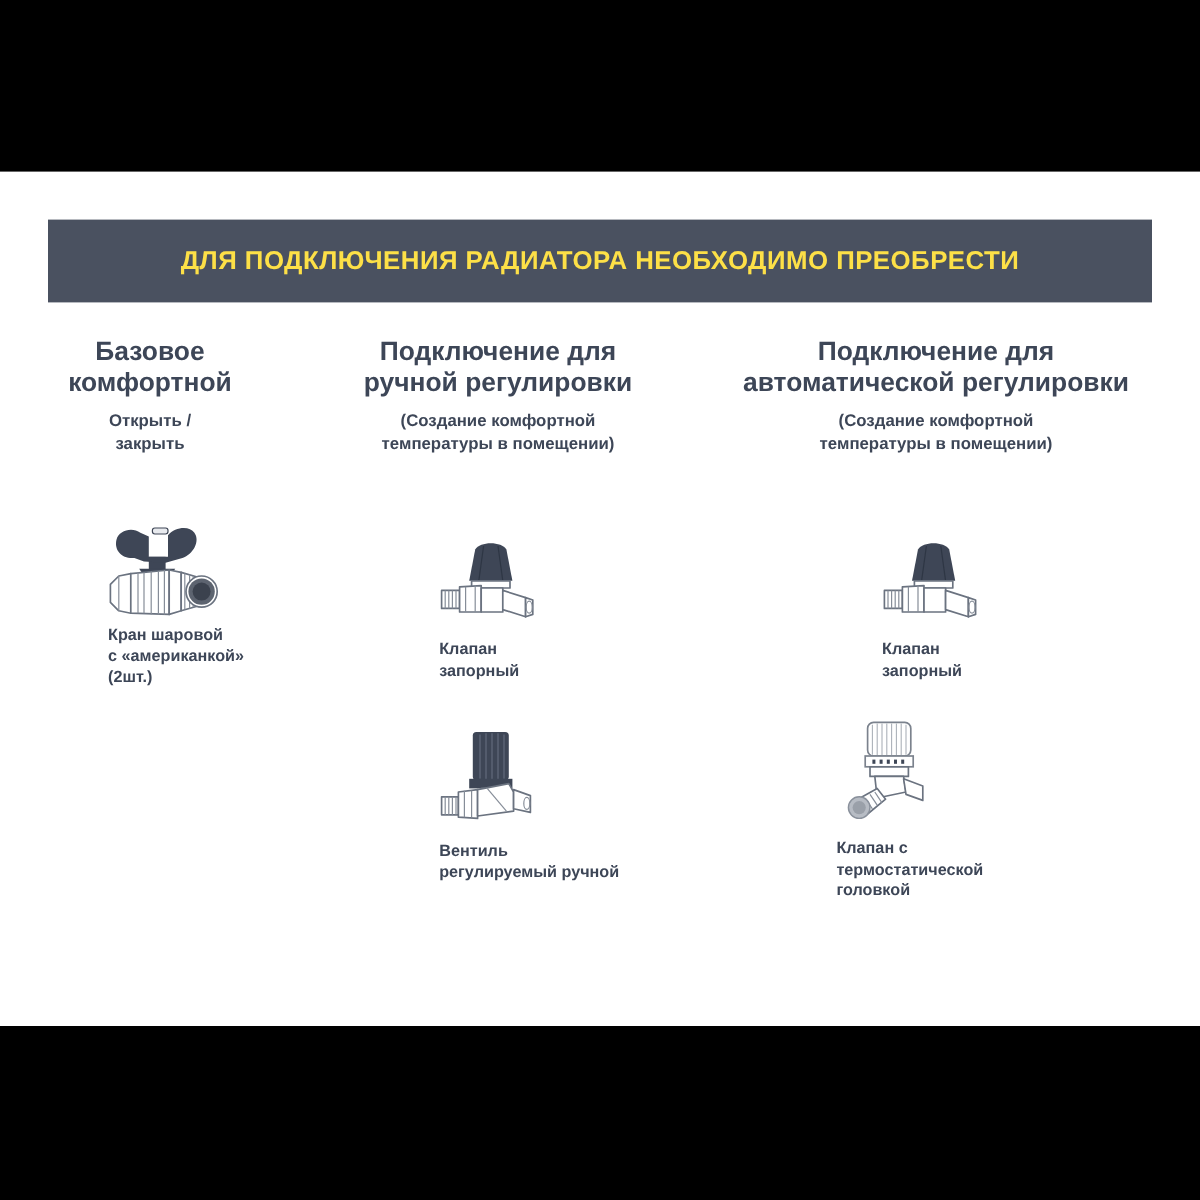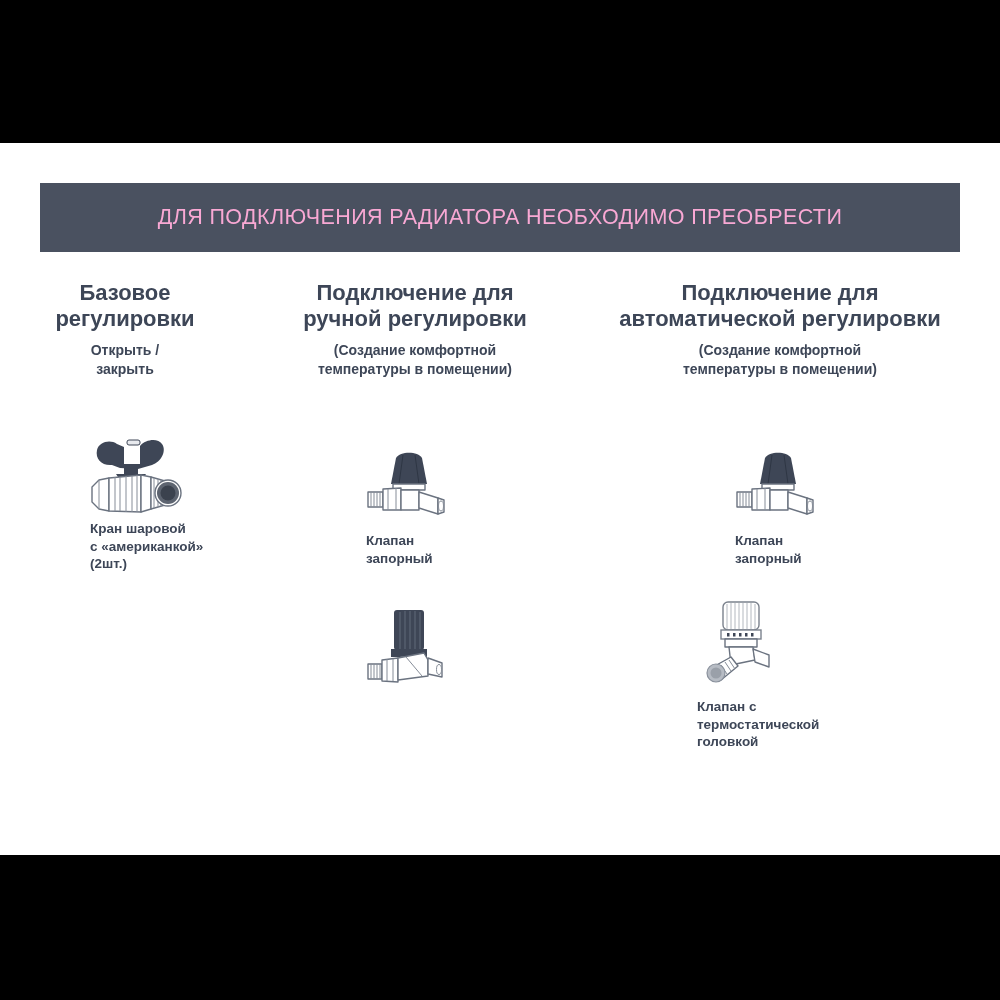--- a/index.html
+++ b/index.html
@@ -8,21 +8,21 @@
     font-family:"Liberation Sans","DejaVu Sans",sans-serif;overflow:hidden;
   }
   .content{
     position:absolute;left:0;top:143px;width:1000px;height:712px;background:#ffffff;
   }
   .banner{
     position:absolute;left:40px;top:40px;width:920px;height:69px;background:#4a5160;
     display:flex;align-items:center;justify-content:center;
   }
   .banner-title{
-    color:#f9a8d4;font-weight:normal;font-size:21.5px;letter-spacing:.4px;text-align:center;
+    color:#fde047;font-weight:bold;font-size:21.5px;letter-spacing:.4px;text-align:center;
   }
   .col-head{position:absolute;text-align:center;color:#3d4657;}
   .col-title{font-weight:bold;font-size:22px;line-height:1.18;white-space:pre-line;}
   .col-sub{font-weight:bold;font-size:14px;line-height:1.35;margin-top:9px;white-space:pre-line;}
   .c1{left:15px;top:137px;width:220px;}
   .c2{left:270px;top:137px;width:290px;}
   .c3{left:588px;top:137px;width:384px;}
   .item{position:absolute;}
   .item .label{
     font-weight:bold;font-size:13.5px;line-height:1.3;color:#3d4657;white-space:pre-line;
@@ -39,21 +39,21 @@
 <body>
 
 <div class="content">
 
   <div class="banner">
     <div class="banner-title">ДЛЯ ПОДКЛЮЧЕНИЯ РАДИАТОРА НЕОБХОДИМО ПРЕОБРЕСТИ</div>
   </div>
 
   <div class="col-head c1">
     <div class="col-title">Базовое
-регулировки</div>
+комфортной</div>
     <div class="col-sub">Открыть /
 закрыть</div>
   </div>
   <div class="col-head c2">
     <div class="col-title">Подключение для
 ручной регулировки</div>
     <div class="col-sub">(Создание комфортной
 температуры в помещении)</div>
   </div>
   <div class="col-head c3">
@@ -181,20 +181,22 @@
           <line x1="8" y1="58" x2="8" y2="73"></line>
           <line x1="11" y1="58" x2="11" y2="73"></line>
           <line x1="14" y1="58" x2="14" y2="73"></line>
           <line x1="21" y1="53" x2="21" y2="75"></line>
           <line x1="27" y1="53" x2="27" y2="75"></line>
           <line x1="40" y1="51" x2="56" y2="70"></line>
           <ellipse cx="73" cy="63.5" rx="2.5" ry="5" fill="none"></ellipse>
         </g>
       </svg>
     </span>
+    <div class="label">Вентиль
+регулируемый ручной</div>
   </div>
 
   <div class="item i5">
     <span>
       <svg width="86" height="92" viewBox="0 0 86 92">
         <rect x="26" y="2" width="36" height="28" rx="5" fill="#ffffff" stroke="#7b828d" stroke-width="1.4"></rect>
         <g stroke="#aab0b8" stroke-width="0.9">
           <line x1="30" y1="4" x2="30" y2="29"></line>
           <line x1="34" y1="3" x2="34" y2="30"></line>
           <line x1="38" y1="3" x2="38" y2="30"></line>

